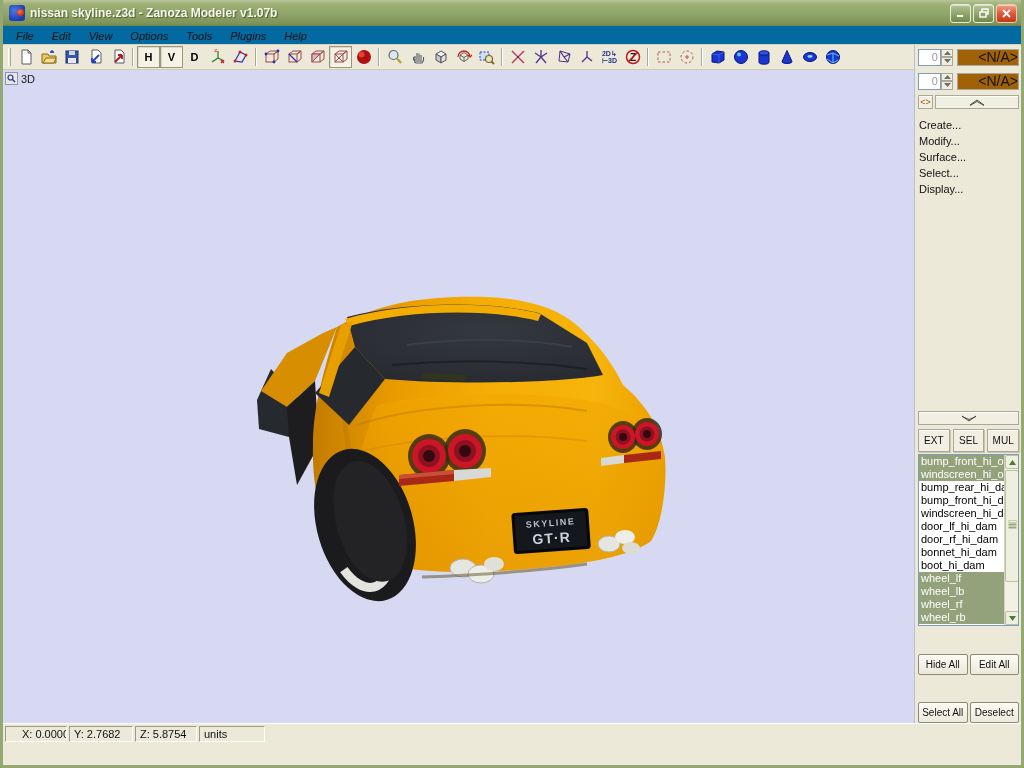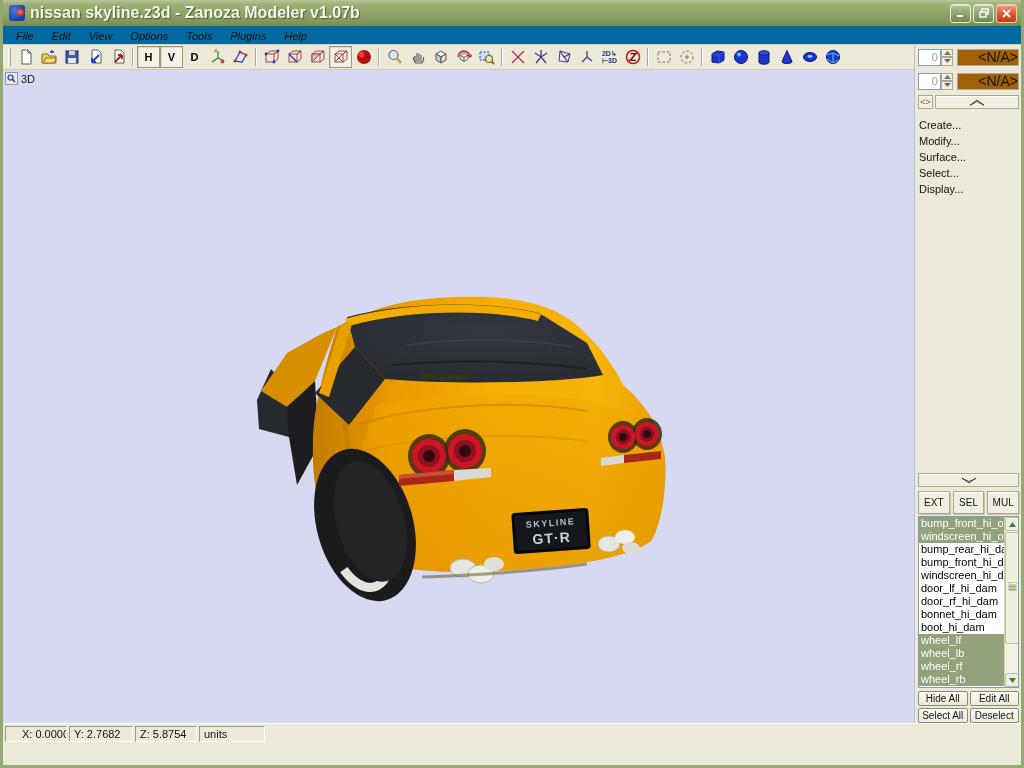--- a/index.html
+++ b/index.html
@@ -7,21 +7,21 @@
   .window { position:relative; width:1024px; height:768px; background:#ece9d8;
             border-left:3px solid #94a873; border-right:3px solid #94a873; border-bottom:3px solid #94a873; }
 
   
   .titlebar { height:26px; display:flex; align-items:center; padding:0 4px 0 6px;
     background:linear-gradient(180deg,#b7c59a 0%,#9db073 18%,#8fa468 55%,#7d9257 92%,#6d8249 100%); }
   .app-icon { width:16px; height:16px; margin-right:5px; border-radius:3px;
     background:radial-gradient(circle at 35% 35%, #4a7ae0 0%, #1a3db0 70%); position:relative; flex:0 0 auto; }
   .app-icon::after { content:""; position:absolute; left:8px; top:4px; width:7px; height:7px; border-radius:50%;
     background:radial-gradient(circle at 40% 40%, #ff7050, #b01000); }
-  .title-text { color:#f4f7ea; font-weight:bold; font-size:16px; text-shadow:1px 1px 1px #4c5e33; flex:1 1 auto;
+  .title-text { color:#f4f7ea; font-weight:bold; font-size:12px; text-shadow:1px 1px 1px #4c5e33; flex:1 1 auto;
     white-space:nowrap; overflow:hidden; }
   .tb-btn { width:21px; height:19px; margin-left:2px; border-radius:3px; border:1px solid #e6eedb;
     display:flex; align-items:center; justify-content:center; color:#fff; font-size:11px; font-weight:bold;
     background:linear-gradient(180deg,#b4c396 0%,#8ca166 60%,#70874a 100%); box-shadow:inset 0 1px 0 rgba(255,255,255,.5); }
   .tb-btn.close { background:linear-gradient(180deg,#f0a086 0%,#dd5b3a 50%,#c23a18 100%); border-color:#f2c5b2; }
   .tb-btn svg { display:block; }
 
   
   .menubar { height:19px; background:#0369a1; display:flex; align-items:flex-end; padding-left:4px;
     border-bottom:1px solid #d8d4c0;font-style:italic; }
@@ -76,22 +76,22 @@
   .list-item { height:13px; font-size:11px; color:#000; white-space:nowrap; overflow:hidden; padding-left:2px; line-height:13px; }
   .list-item.selected { background:#93a27b; color:#fff; }
   .vscroll { position:absolute; top:0; right:0; bottom:0; width:14px; background:#f2f1e4; border-left:1px solid #d4d0be; }
   .vs-btn { position:absolute; left:0; width:14px; height:14px; background:#eef0dd; border:1px solid #b9c2a2; border-radius:2px;
     display:flex; align-items:center; justify-content:center; }
   .vs-up { top:0; } .vs-down { bottom:0; }
   .vs-thumb { position:absolute; left:0; top:15px; width:14px; height:112px; background:#eef0dd; border:1px solid #b9c2a2; border-radius:2px; }
   .vs-thumb::after { content:""; position:absolute; left:3px; top:50px; width:7px; height:1px;
     box-shadow:0 0 0 0.5px #9aa87e, 0 3px 0 0.5px #9aa87e, 0 6px 0 0.5px #9aa87e; }
   .btn-grid { display:grid; grid-template-columns:1fr 1fr; gap:2px; margin-top:3px; }
-  .xp-btn { height:15px; border:1px solid #888a7a; border-radius:2px; background:linear-gradient(180deg,#fdfcf5,#ece9d8);
-    font-size:10px; color:#111; display:flex; align-items:center; justify-content:center; }
+  .xp-btn { height:21px; border:1px solid #888a7a; border-radius:2px; background:linear-gradient(180deg,#fdfcf5,#ece9d8);
+    font-size:10px; color:#111; display:flex; align-items:center; justify-content:center;margin-top:25px; }
 
   
   .statusbar { height:20px; background:#ece9d8; border-top:1px solid #fff; display:flex; align-items:center; padding:1px 2px; gap:2px; }
   .sb-panel { height:16px; border:1px solid; border-color:#9d9a87 #fff #fff #9d9a87; background:#ece9d8;
     font-size:11px; color:#111; display:flex; align-items:center; padding:0 4px; white-space:nowrap; overflow:hidden; }
   .sb-msg { flex:1; }
   .sb-x { width:62px;padding-left:16px; } .sb-y { width:64px; } .sb-z { width:62px; } .sb-units { width:66px; }
 </style>
 </head>
 <body>

